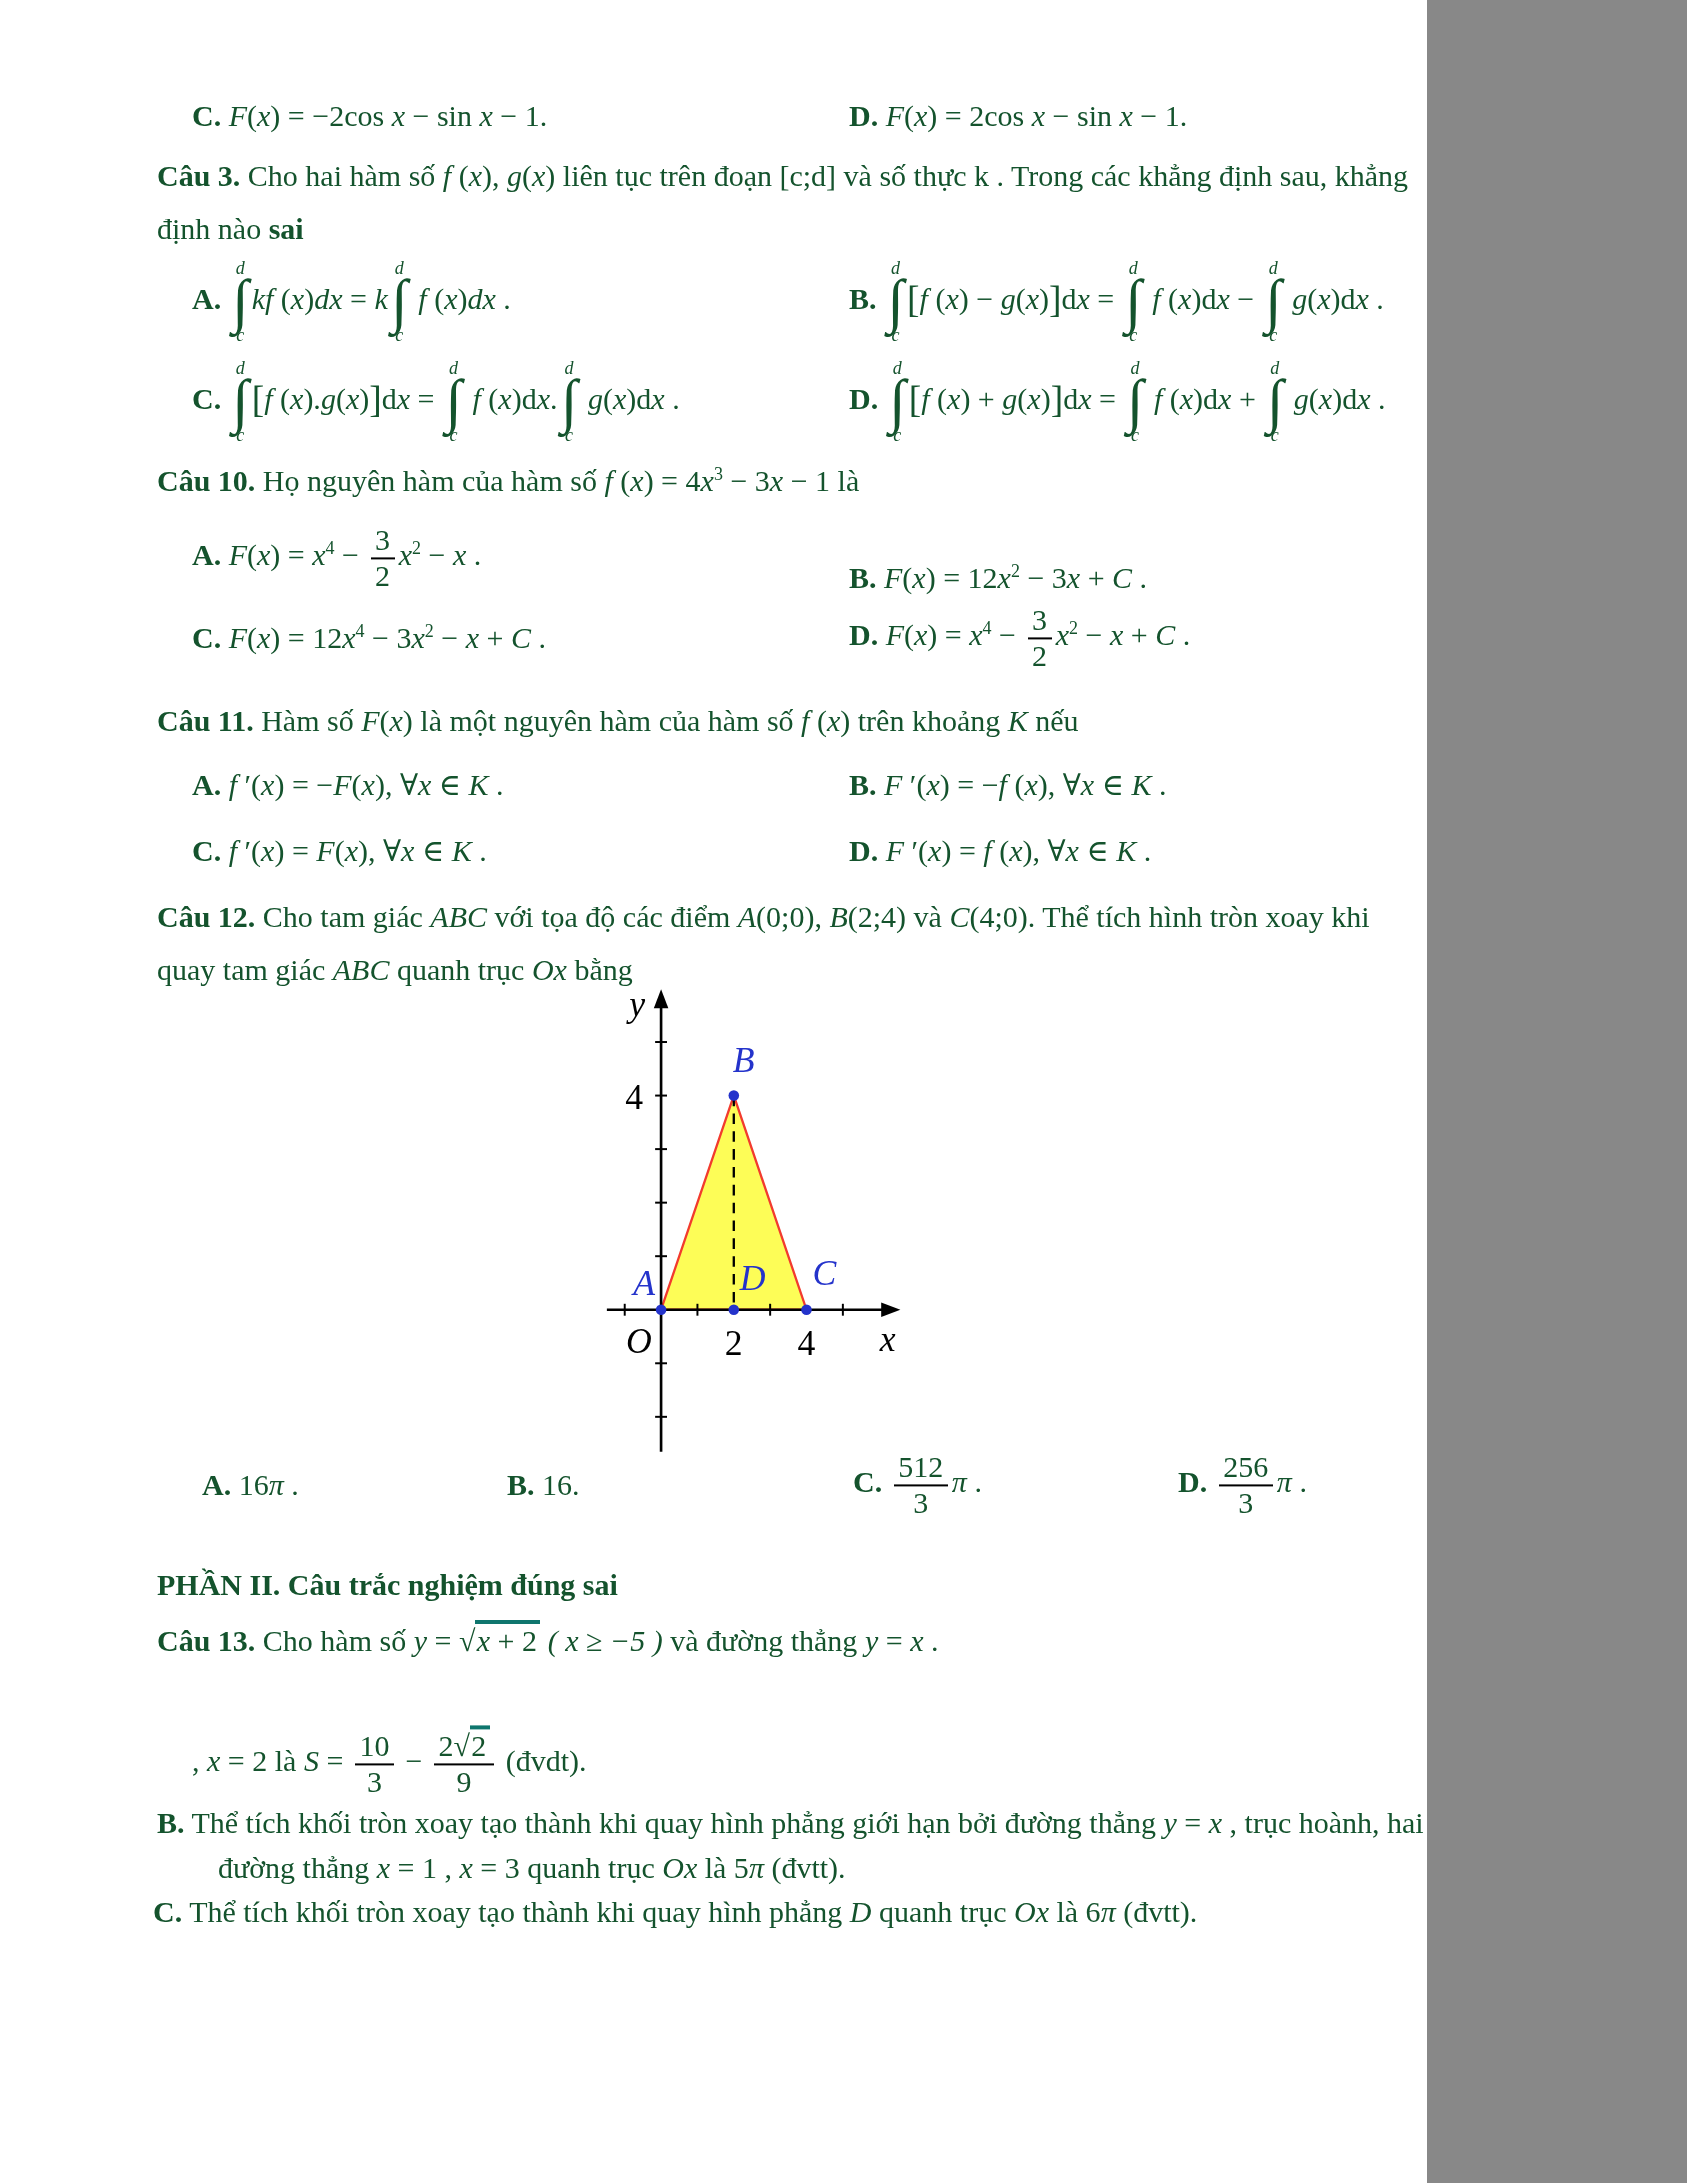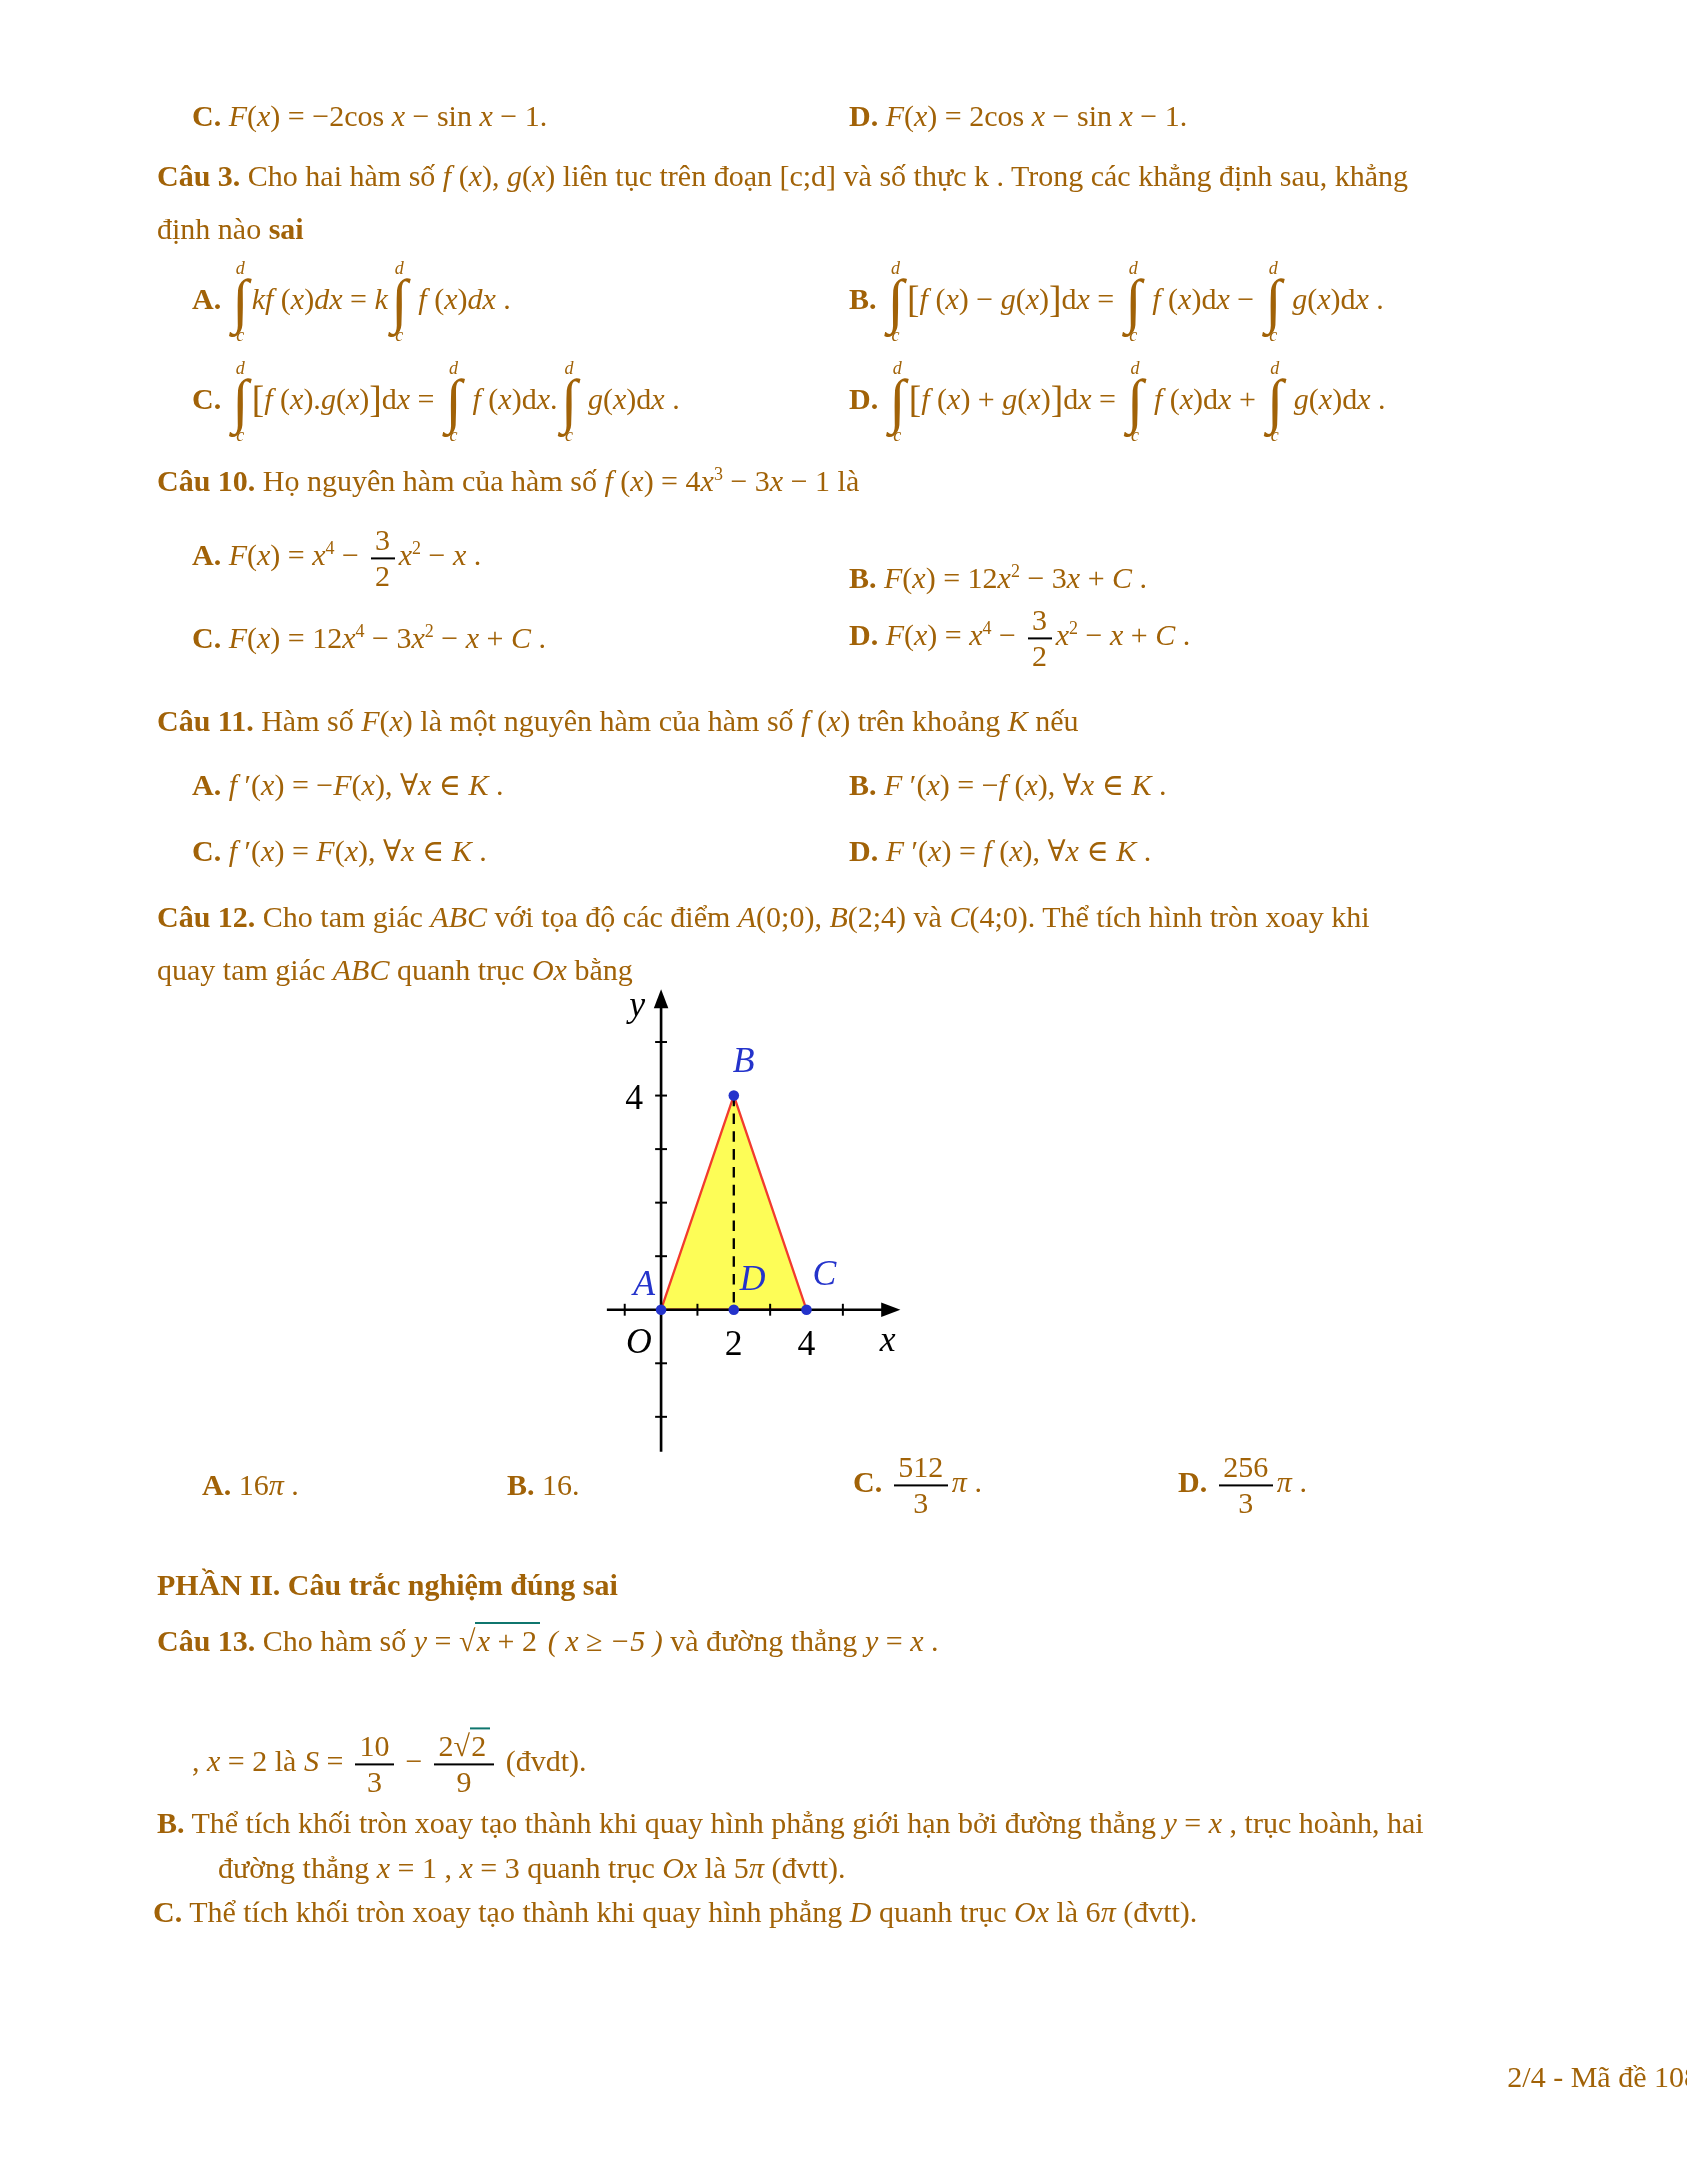--- a/index.html
+++ b/index.html
@@ -1,39 +1,39 @@
 <!DOCTYPE html>
 <html style="font-size:10.6px"><head>
 <meta charset="utf-8">
 <style>
   html,body{margin:0;padding:0;background:#888;}
   .page{
     position:relative;
-    width:1687px;height:2183px;
+    width:1427px;height:2183px;
     background:#ffffff;
     font-family:"Liberation Serif","DejaVu Serif",serif;
-    color:#a16207;
+    color:#14532d;
     font-size:30px;
     overflow:hidden;
   }
   .abs{position:absolute;white-space:nowrap;}
   .vc{transform:translateY(-50%);}
   .twoline{line-height:53px;}
   b{font-weight:bold;}
   
   .fr{display:inline-block;text-align:center;vertical-align:middle;line-height:1.12;margin:0 4px;}
   .fr .nu{display:block;border-bottom:2px solid #000;padding:0 4.6px;}
   .fr .de{display:block;}
   
   .ig{display:inline-flex;flex-direction:column;align-items:center;vertical-align:middle;line-height:1;margin:0 3.3px;}
   .ig .lim{font-size:18px;font-style:italic;line-height:1;}
   .ig .sym{font-size:60px;line-height:.82;}
   
   .sq{white-space:nowrap;}
-  .sq .rad{border-top:2px solid #0f766e;padding:0 3.3px 0 1.3px;}
+  .sq .rad{border-top:4px solid #0f766e;padding:0 3.3px 0 1.3px;}
   
   .br{font-size:1.25em;vertical-align:-0.08em;}
   sup{font-size:18px;}
   .footer{left:12px;width:1687px;text-align:right;}
   svg text{font-family:"Liberation Serif","DejaVu Serif",serif;}
 </style>
 </head>
 <body>
 
 <div class="page">

